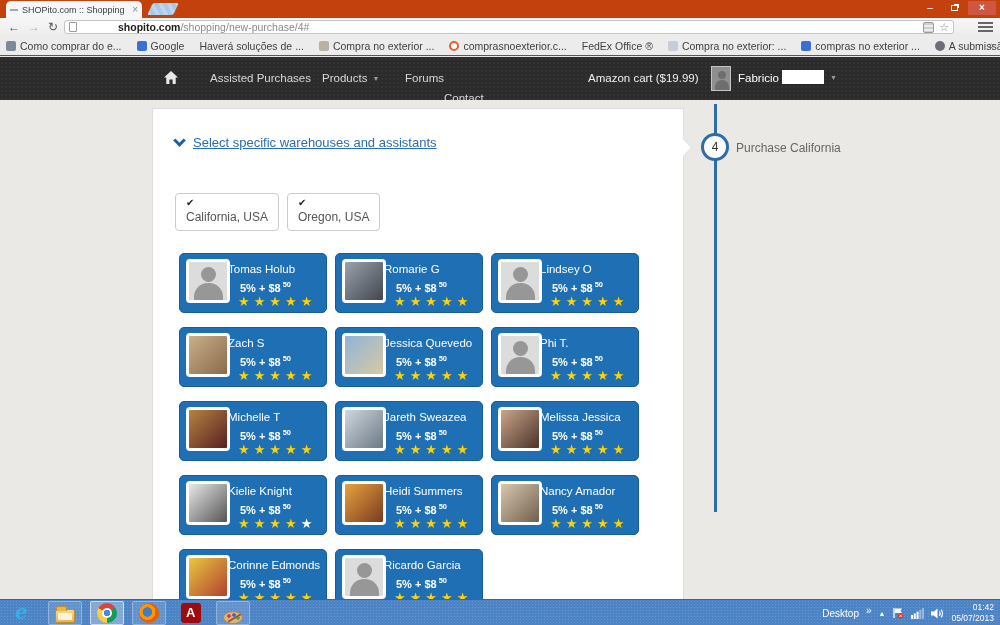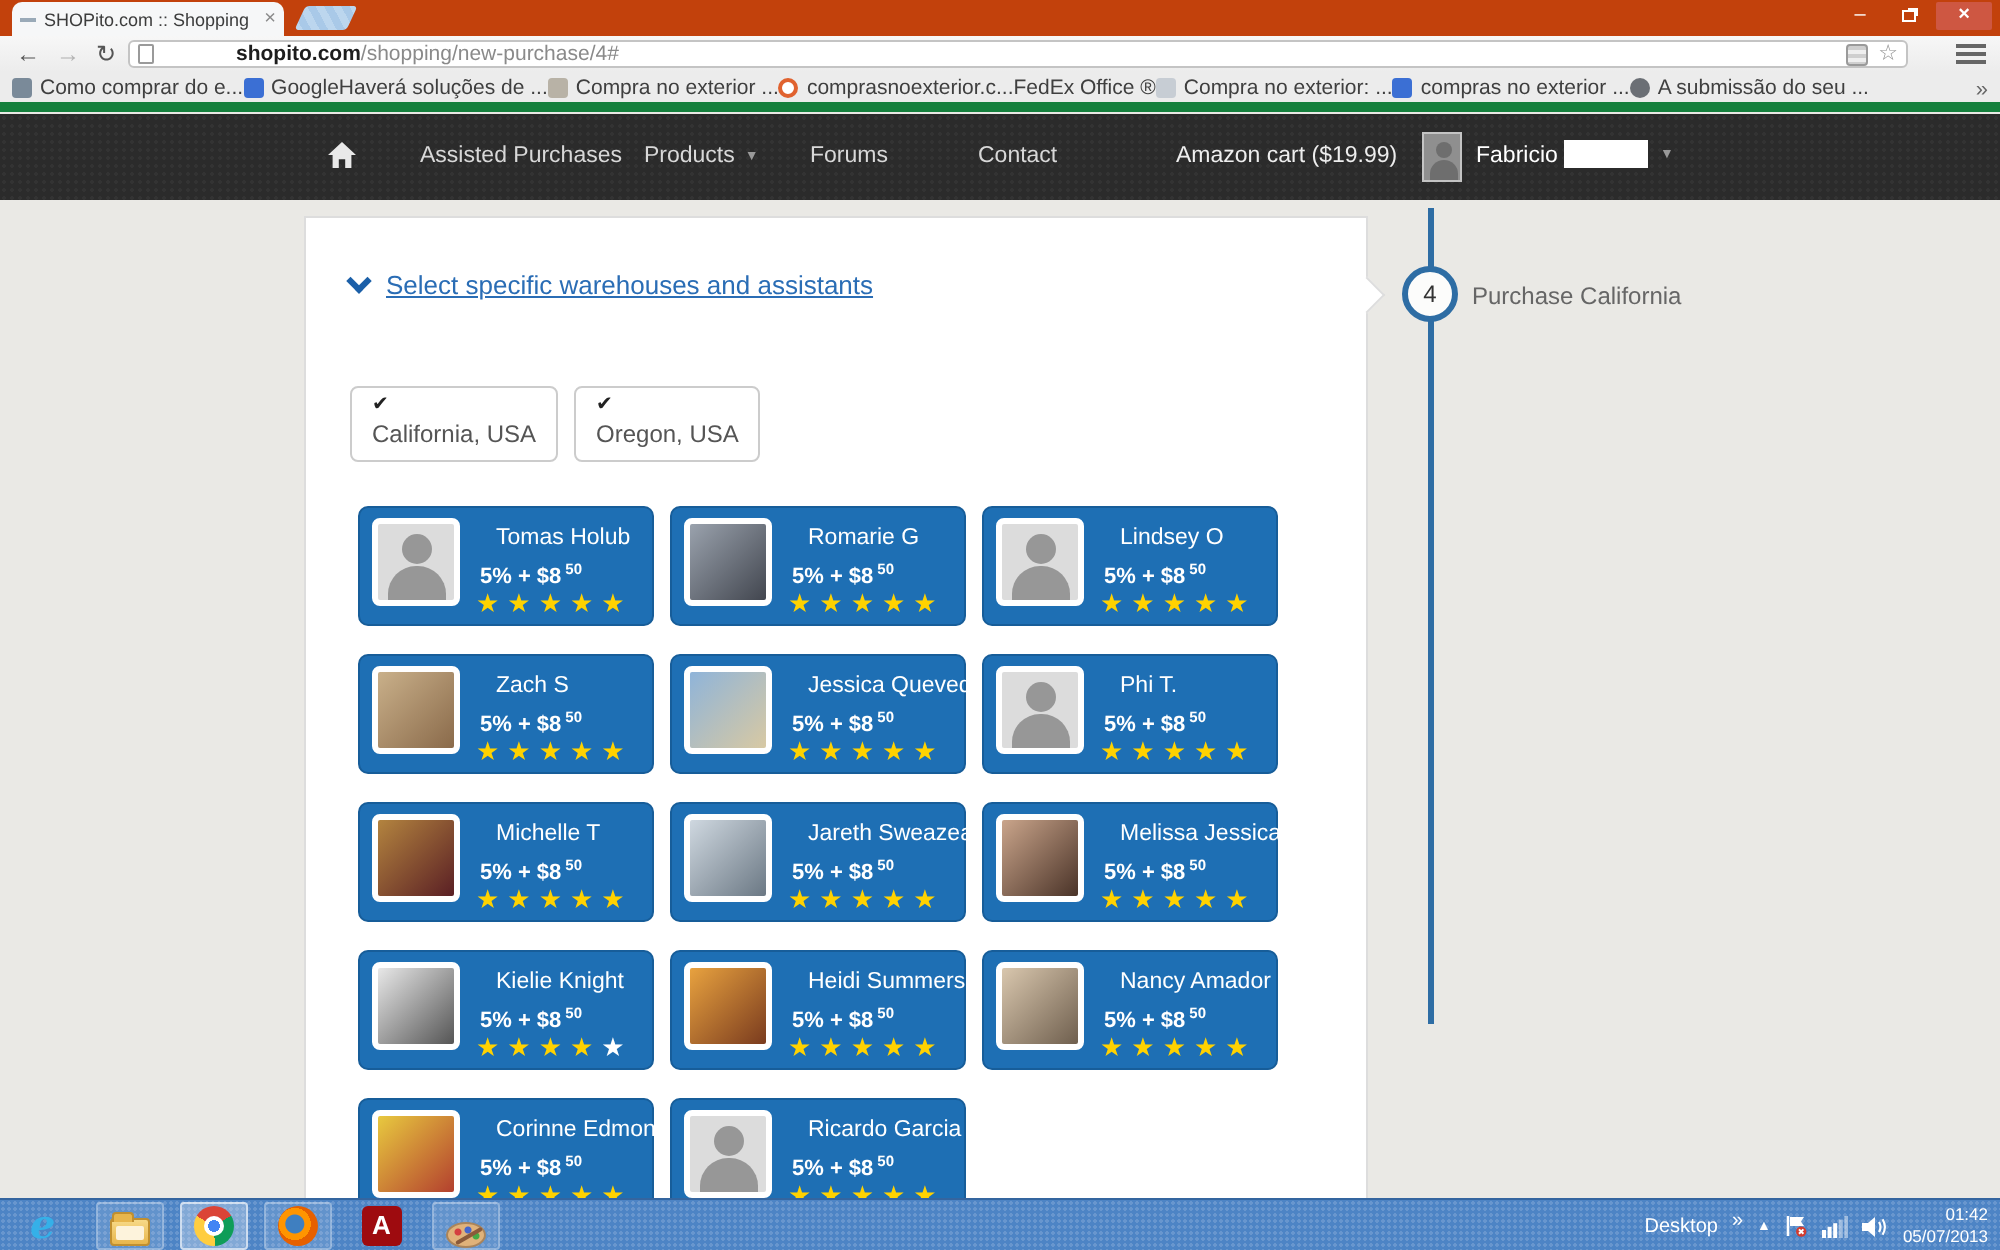--- a/index.html
+++ b/index.html
@@ -35,34 +35,34 @@
   .u-domain { color:#1d1d1d; font-weight:bold; }
   .u-path { color:#8a8a8a; }
   .omni-ext { width:11px; height:11px; border:1px solid #9a9a9a; border-radius:2px; margin-right:5px;
               background:repeating-linear-gradient(#cfcfcf 0 2px,#efefef 2px 4px); flex:none; }
   .omni-star { color:#8f8f8f; font-size:11px; line-height:1; flex:none; }
   .menu-btn { position:absolute; right:7px; top:4px; width:15px; height:10px;
               border-top:2px solid #666; border-bottom:2px solid #666; }
   .menu-btn::before { content:""; display:block; margin-top:2px; height:2px; background:#666; }
 
   .bookmarks-bar { position:absolute; left:0; top:36px; width:1000px; height:20px; background:#ececec;
-                   border-bottom:5px solid #15803d; display:flex; align-items:center; padding:0 18px 0 6px; }
+                   border-bottom:1px solid #15803d; display:flex; align-items:center; padding:0 18px 0 6px; gap:15px; }
   .bm { display:flex; align-items:center; gap:4px; font-size:10.5px; color:#3f3f3f; white-space:nowrap; }
   .bm-ic { width:10px; height:10px; border-radius:2px; flex:none; }
   .bm-ic.page { background:#fff; border:1px solid #a8a8a8; }
   .bm-ic.ring { border-radius:50%; background:#fff !important; border:2px solid #e0622f; }
   .bm-ic.round { border-radius:50%; }
   .bm-overflow { position:absolute; right:6px; top:3px; color:#666; font-size:11px; }
 
   
   .site-nav { position:absolute; left:0; top:57px; width:1000px; height:43px; background:#2b2b2b;
               background-image:radial-gradient(rgba(255,255,255,.04) 1px, transparent 1px); background-size:4px 4px; }
   .home-ic { position:absolute; left:163px; top:13px; }
   .nav-item { position:absolute; top:15px; font-size:11.5px; color:#d8d8d8; cursor:default; }
-  .nav-pos-0 { left:210px; } .nav-pos-1 { left:322px; } .nav-pos-2 { left:405px; } .nav-pos-3 { left:489px; }
+  .nav-pos-0 { left:210px; } .nav-pos-1 { left:322px; } .nav-pos-2 { left:405px; } .nav-pos-3 { left:444px;margin-top:20px; }
   .caret { font-size:7px; color:#9a9a9a; margin-left:5px; vertical-align:1px; }
   .cart-link { position:absolute; left:588px; top:15px; font-size:11.5px; color:#eee; }
   .user-avatar { position:absolute; left:711px; top:9px; width:20px; height:25px; background:#8f8f8f;
                  border:1px solid #c4c4c4; }
   .user-avatar::before { content:""; position:absolute; left:6px; top:4px; width:8px; height:8px; border-radius:50%; background:#6e6e6e; }
   .user-avatar::after { content:""; position:absolute; left:3px; top:13px; width:14px; height:10px; border-radius:7px 7px 0 0; background:#6e6e6e; }
   .user-name { position:absolute; left:738px; top:15px; font-size:11.5px; color:#fff; }
   .redact-box { position:absolute; left:782px; top:13px; width:42px; height:14px; background:#fff; }
   .user-caret { position:absolute; left:830px; top:17px; font-size:7px; color:#9a9a9a; }
 
@@ -88,21 +88,21 @@
                 grid-template-columns:repeat(3,148px); column-gap:8px; row-gap:14px; }
   .card { position:relative; width:148px; height:60px; background:#1e6fb4; border:1px solid #175d99;
           border-radius:5px; }
   .avatar { position:absolute; left:6px; top:5px; width:44px; height:44px; border:3px solid #fff;
             border-radius:4px; overflow:hidden; }
   .avatar.silhouette { background:#dcdcdc; }
   .avatar.silhouette::before { content:""; position:absolute; left:12px; top:5px; width:15px; height:15px;
             border-radius:50%; background:#979797; }
   .avatar.silhouette::after { content:""; position:absolute; left:5px; top:21px; width:29px; height:18px;
             border-radius:14px 14px 0 0; background:#979797; }
-  .c-name { position:absolute; left:68px; top:9px; font-size:11.5px; color:#fff; white-space:nowrap;text-align:center; }
+  .c-name { position:absolute; left:48px; top:9px; font-size:11.5px; color:#fff; white-space:nowrap;text-align:center; }
   .c-price { position:absolute; left:60px; top:26px; font-size:11px; color:#fff; font-weight:bold; }
   .c-price sup { font-size:7.5px; margin-left:2px; }
   .c-stars { position:absolute; left:58px; top:40px; display:flex; gap:4px; }
   .star { font-size:13px; line-height:1.2; }
   .star.filled { color:#ffd200; } .star.empty { color:#ffffff; }
 
   .step-line { position:absolute; left:714px; top:4px; width:3px; height:408px; background:#2e6da4; }
   .step-circle { position:absolute; left:701px; top:33px; width:28px; height:28px; border-radius:50%;
                  background:#fcfcfb; border:3px solid #2e6da4; display:flex; align-items:center;
                  justify-content:center; font-size:12px; color:#333; }

